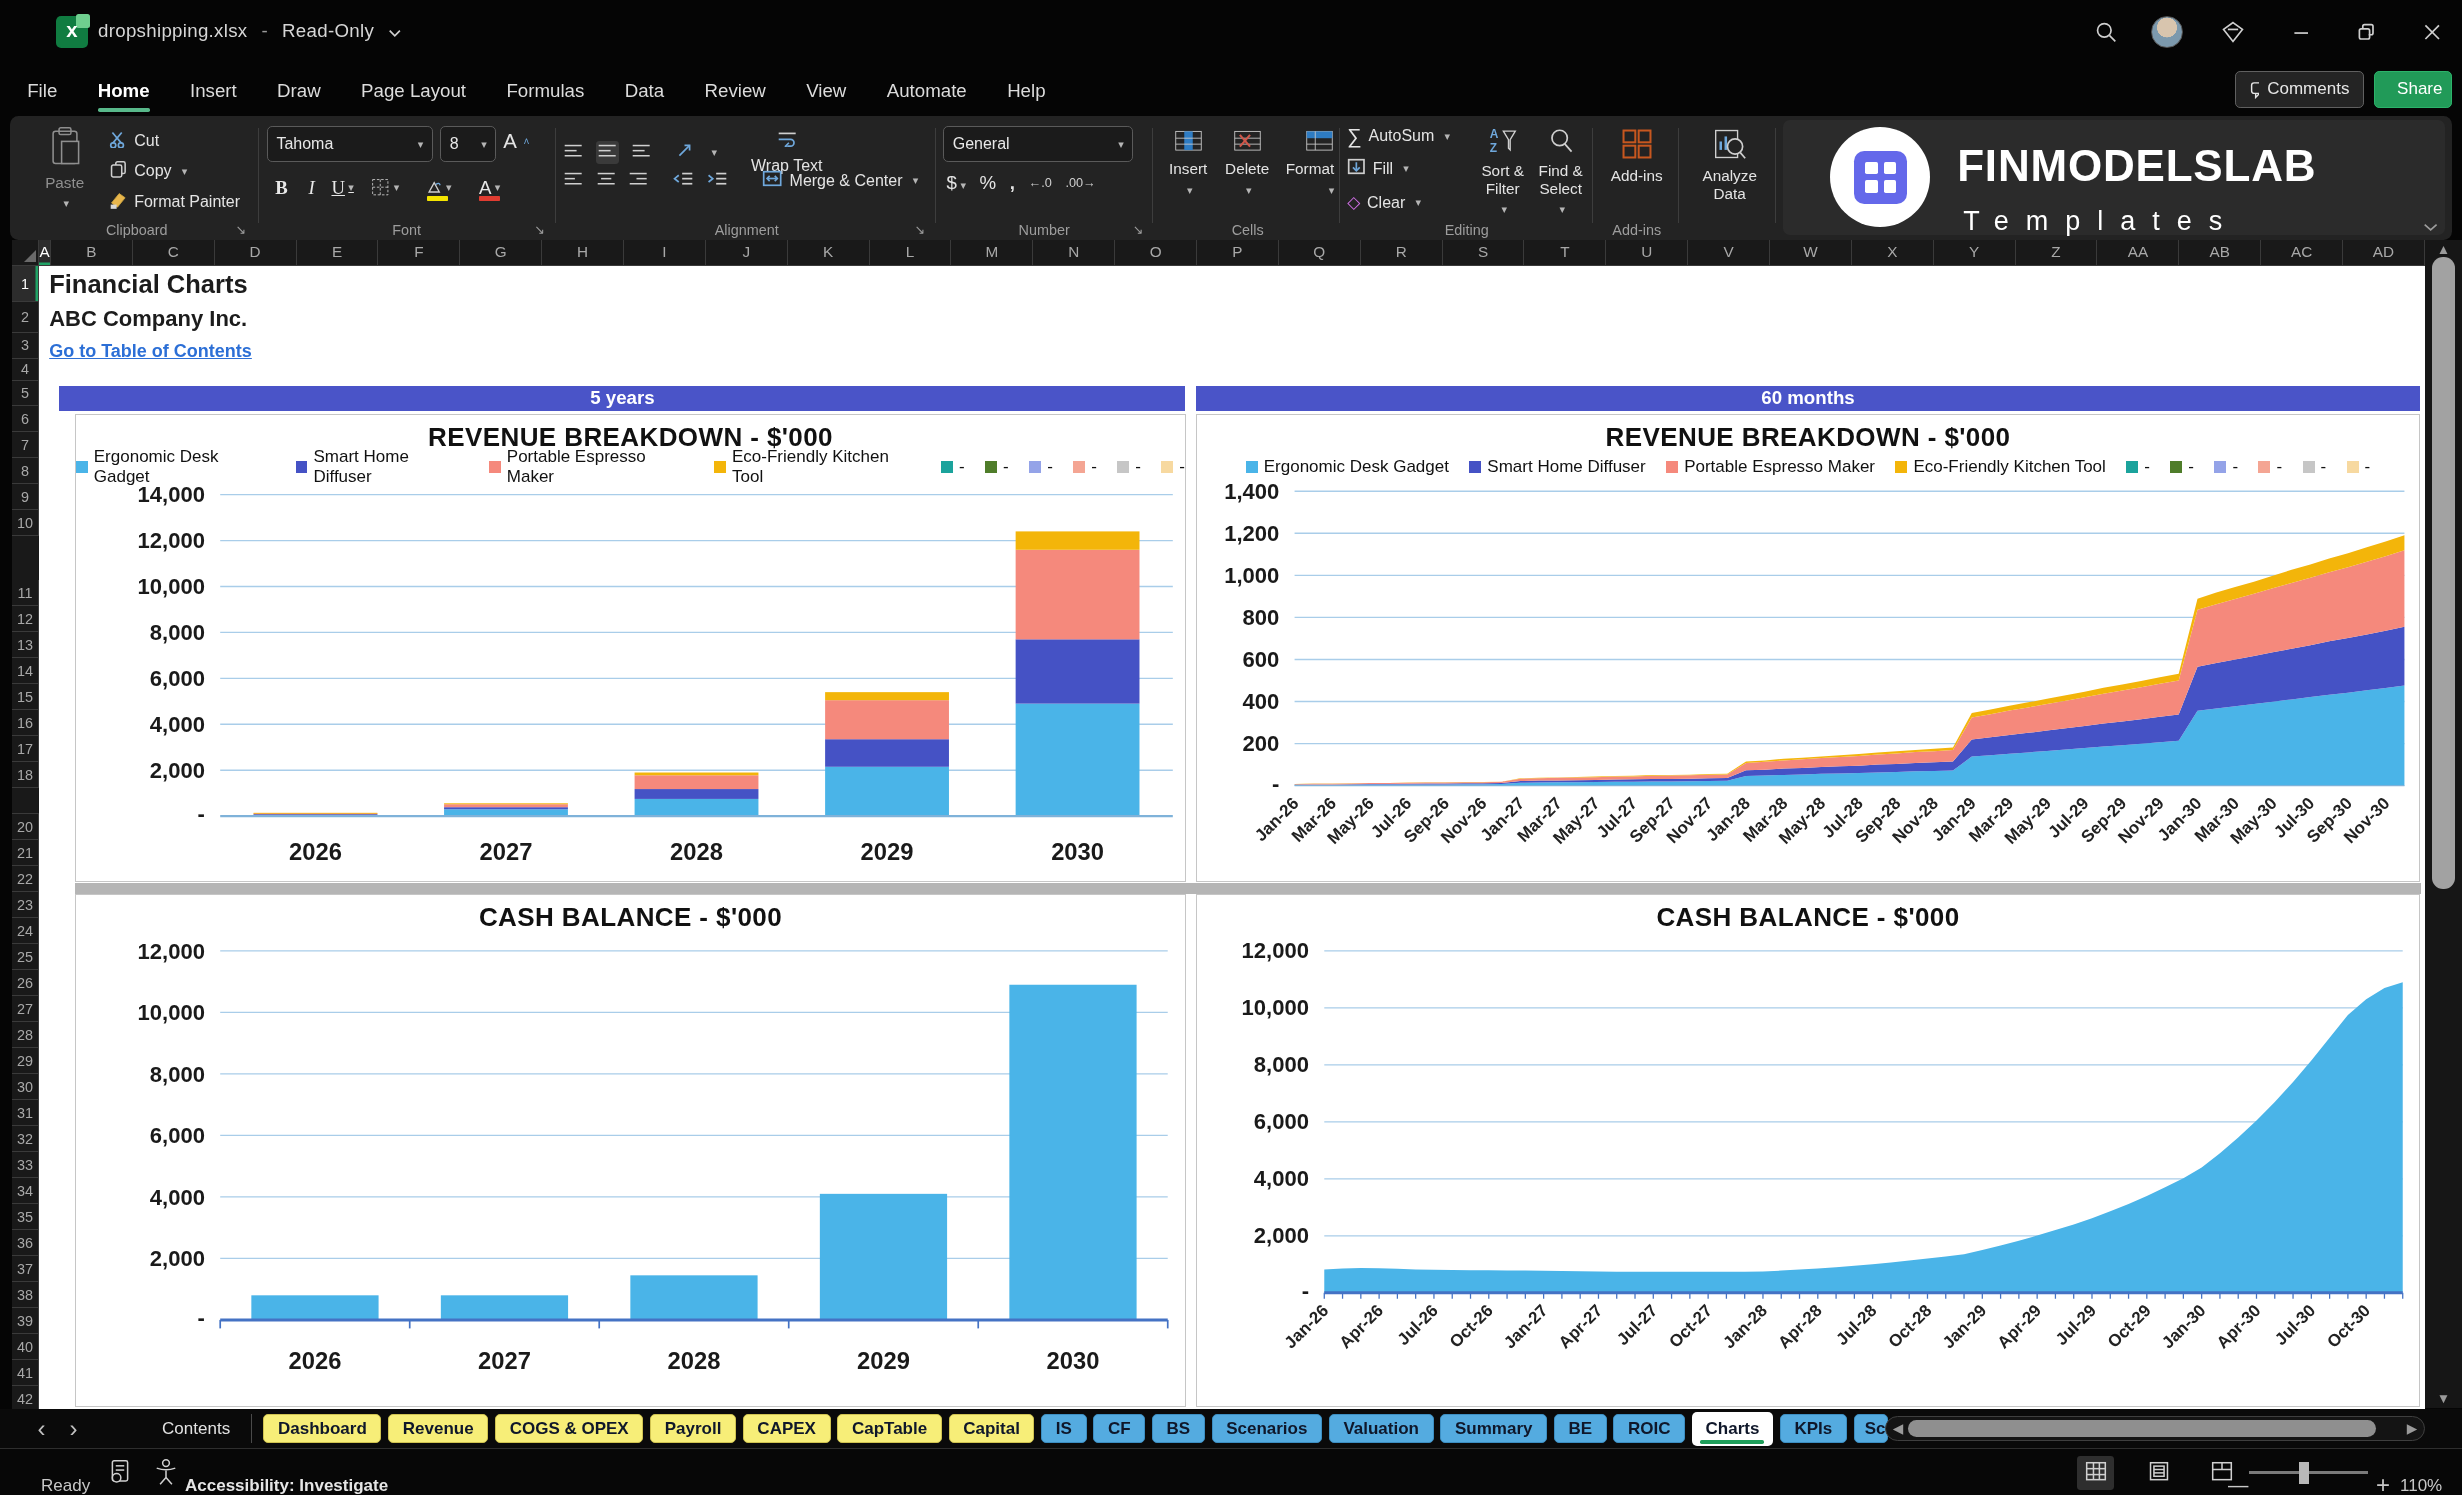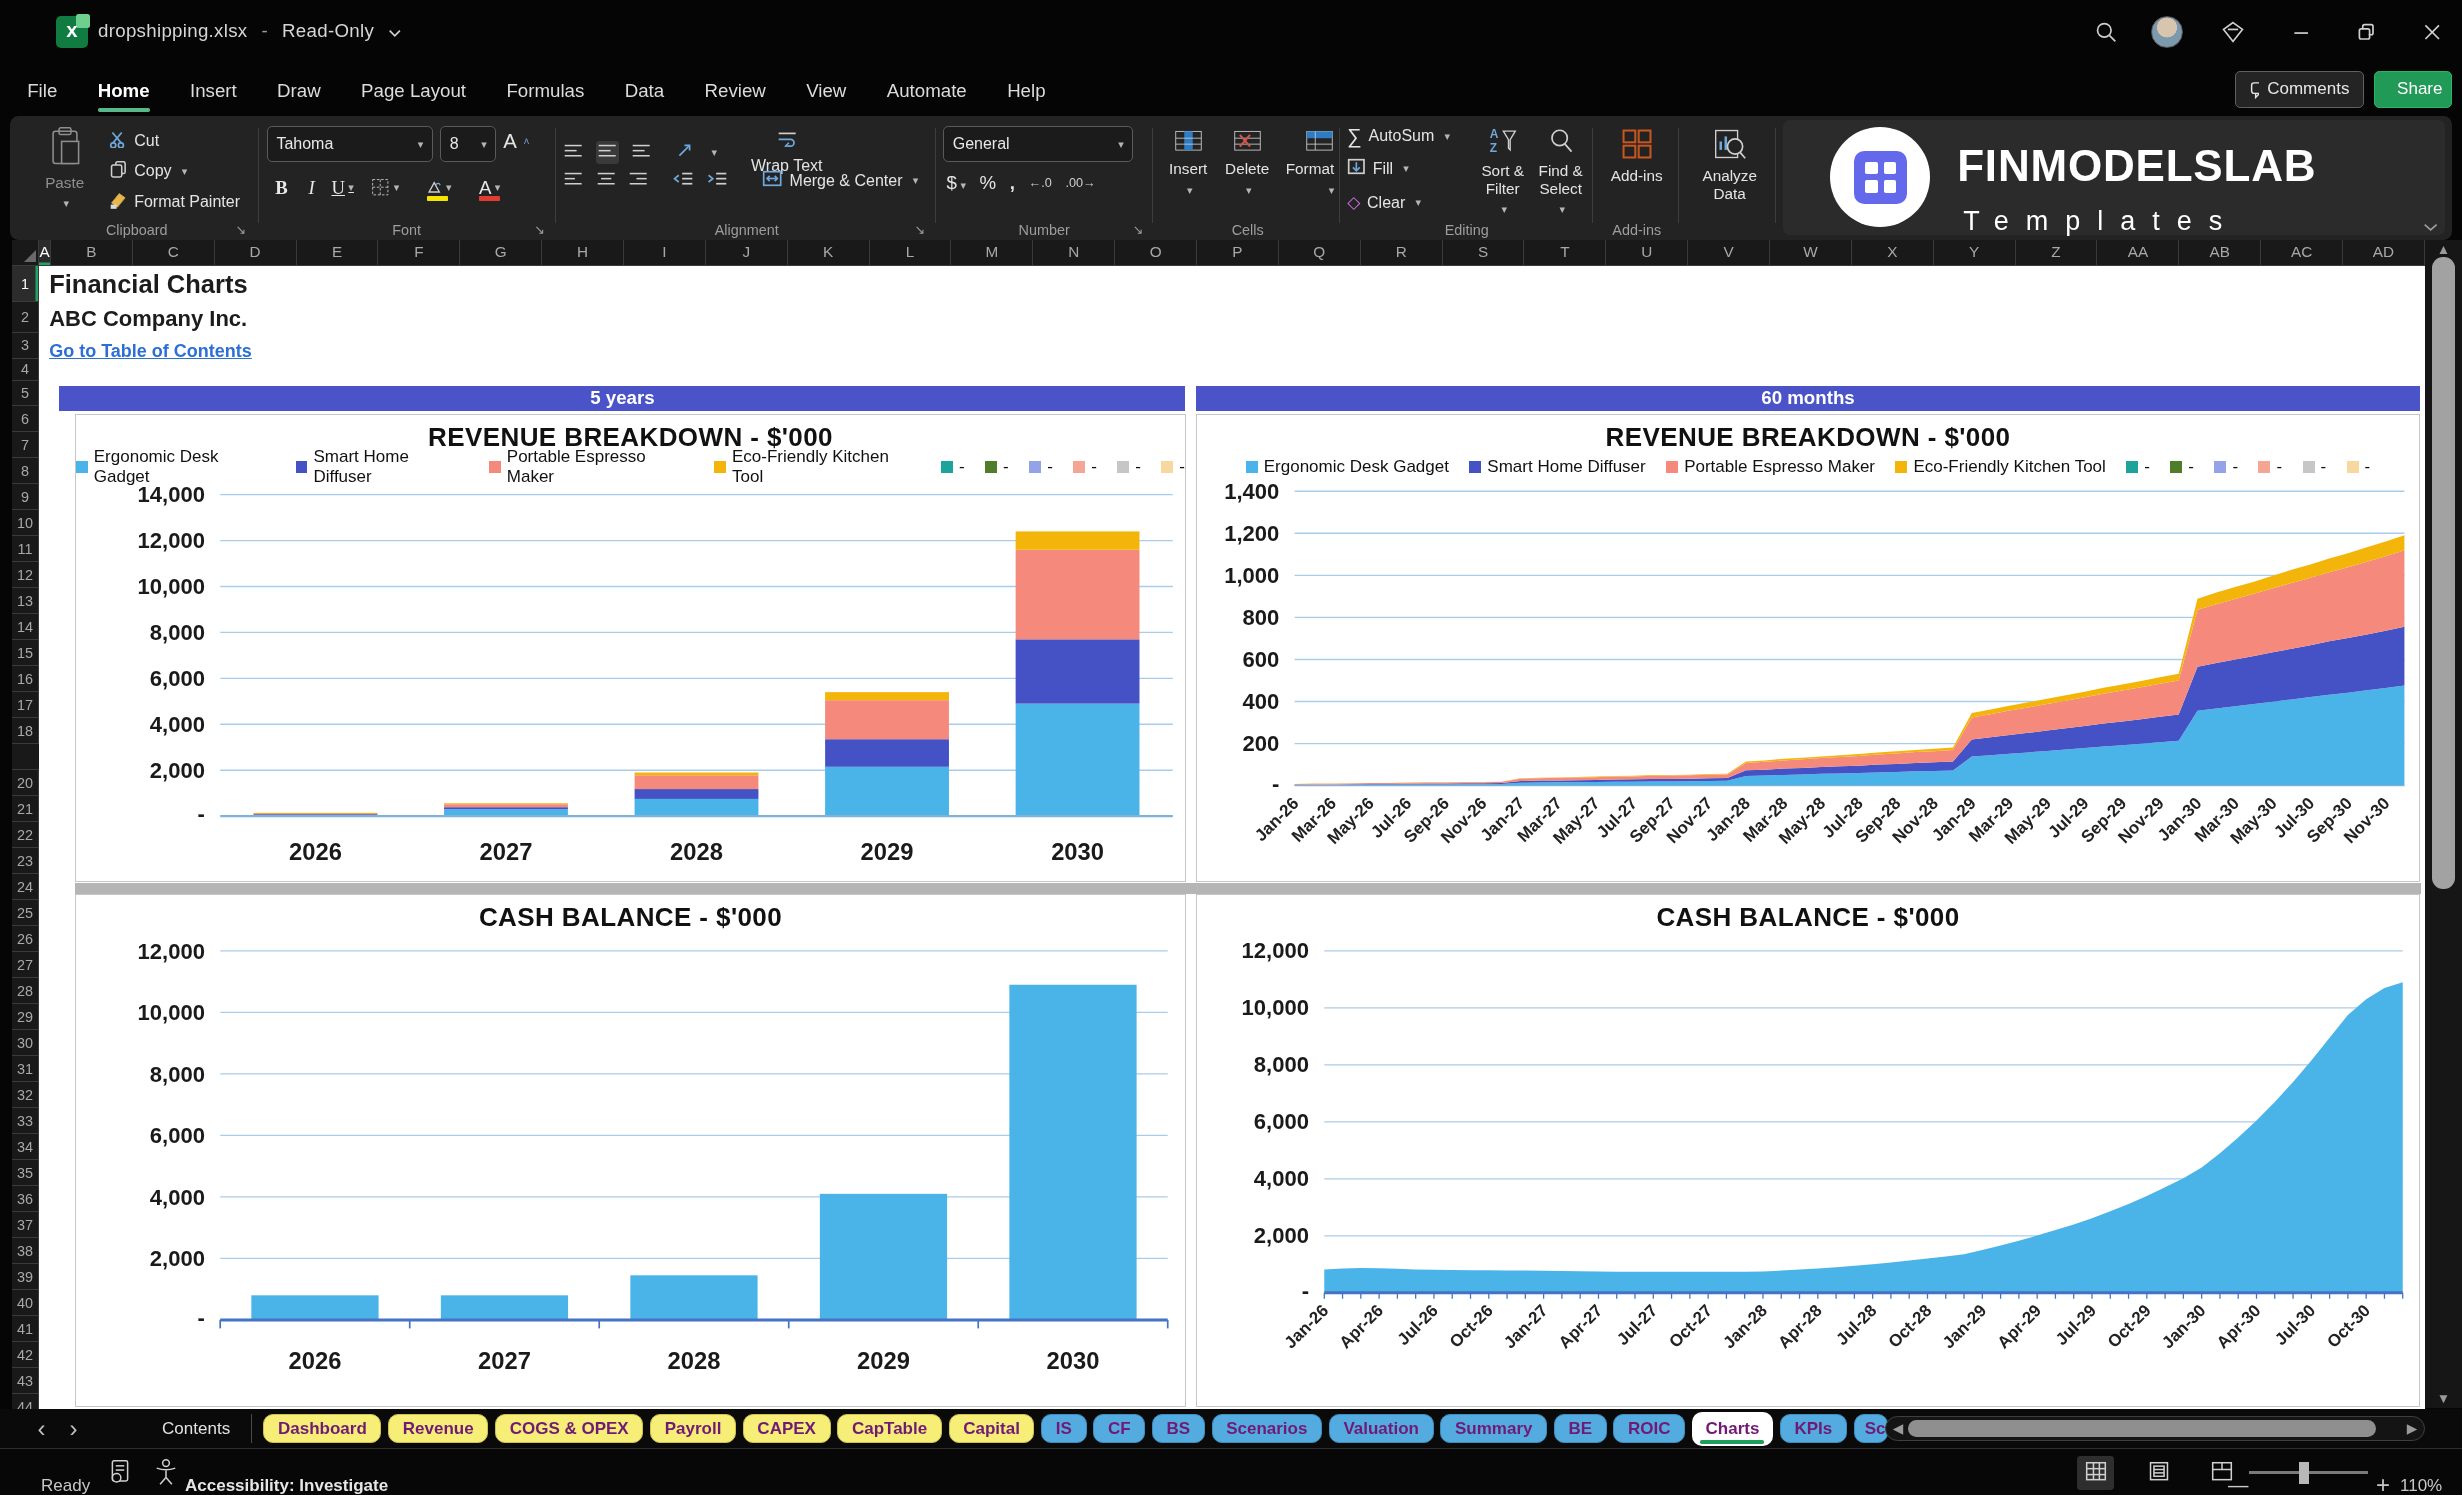--- a/index.html
+++ b/index.html
@@ -82,21 +82,21 @@
 
   
   #vscroll { position:absolute; left:2425px; top:240px; width:37px; height:1168px; background:#161616; }
   #vthumb { position:absolute; left:6.8px; top:17px; width:23px; height:632px; background:#a2a2a2; border-radius:11px; }
   .varrow { position:absolute; left:0; width:37px; text-align:center; color:#9a9a9a; font-size:13.6px; }
 
   
   #tabbar { position:absolute; left:0; top:1409px; width:2462px; height:39px; background:#0a0a0a; display:flex; align-items:center; }
   .navarr { color:#c0c0c0; font-size:24px; padding:0 12px; line-height:29px; }
   #sheettabs { display:flex; align-items:center; gap:6.8px; margin-left:59px; }
-  .stab { height:29px; border-radius:10px; padding:0 13.6px; display:flex; align-items:center; font-size:17px; font-weight:600; color:#701a75; white-space:nowrap; }
+  .stab { height:29px; border-radius:5px; padding:0 13.6px; display:flex; align-items:center; font-size:17px; font-weight:600; color:#0f172a; white-space:nowrap; }
   .stab.plain { background:transparent; color:#e2e2e2; font-weight:400; border-right:0.8px solid #4a4a4a; border-radius:0; padding-right:20.4px; margin-right:5.1px; }
   .stab.yellow { background:#f7ee78; border:0.8px solid #cfc250; }
   .stab.blue { background:#54abe0; border:0.8px solid #3c8ec2; }
   .stab.active { background:#fff; height:34px; position:relative; font-weight:700; }
   .stab.active:after { content:""; position:absolute; left:8.5px; right:8.5px; bottom:1.7px; height:3.4px; background:#1e9e5a; border-radius:1.7px; }
   .stab.trunc { width:34px; padding:0 0 0 10.2px; overflow:hidden; }
   .tabtool { color:#cccccc; font-size:20.4px; margin-left:12px; }
   #hscroll { position:absolute; left:1885px; top:6.8px; width:540px; height:25.5px; border:0.8px solid #3f3f3f; background:#141414; border-radius:12.7px; }
   #hthumb { position:absolute; left:22px; top:3.4px; width:468px; height:17px; background:#8f8f8f; border-radius:8.5px; }
   .harrow { position:absolute; top:3.4px; color:#9a9a9a; font-size:13.6px; line-height:17px; }
@@ -531,21 +531,21 @@
       <div class="rowh sel" style="height: 36px;">1</div>
       <div class="rowh" style="height: 31px;">2</div>
       <div class="rowh" style="height: 25.5px;">3</div>
       <div class="rowh" style="height: 22px;">4</div>
       <div class="rowh" style="height: 25.5px;">5</div>
       <div class="rowh" style="height: 26px;">6</div>
       <div class="rowh" style="height: 26px;">7</div>
       <div class="rowh" style="height: 26px;">8</div>
       <div class="rowh" style="height: 26px;">9</div>
       <div class="rowh" style="height: 26px;">10</div>
-      <div class="rowh" style="height: 26px;">11</div>
+      <div class="rowh" style="height: 26px; margin-top: 44px;">11</div>
       <div class="rowh" style="height: 26px;">12</div>
       <div class="rowh" style="height: 26px;">13</div>
       <div class="rowh" style="height: 26px;">14</div>
       <div class="rowh" style="height: 26px;">15</div>
       <div class="rowh" style="height: 26px;">16</div>
       <div class="rowh" style="height: 26px;">17</div>
       <div class="rowh" style="height: 26px;">18</div>
       <div class="rowh" style="height: 26px; padding-left: 48px;">19</div>
       <div class="rowh" style="height: 26px;">20</div>
       <div class="rowh" style="height: 26px;">21</div>

